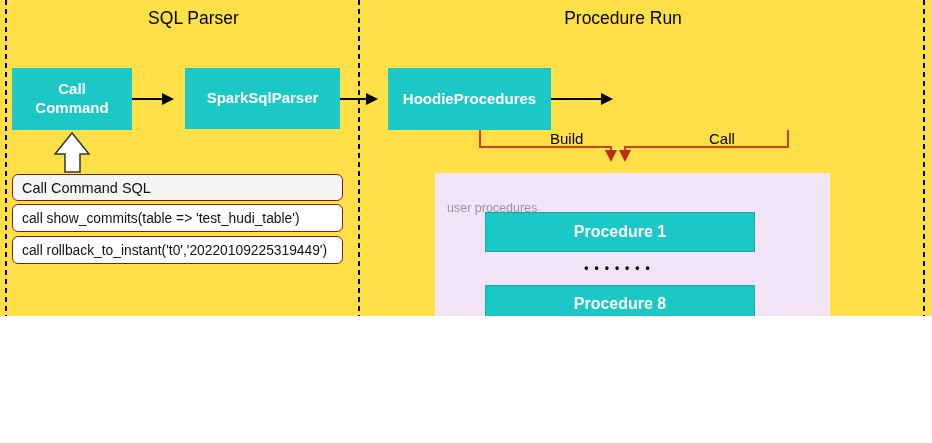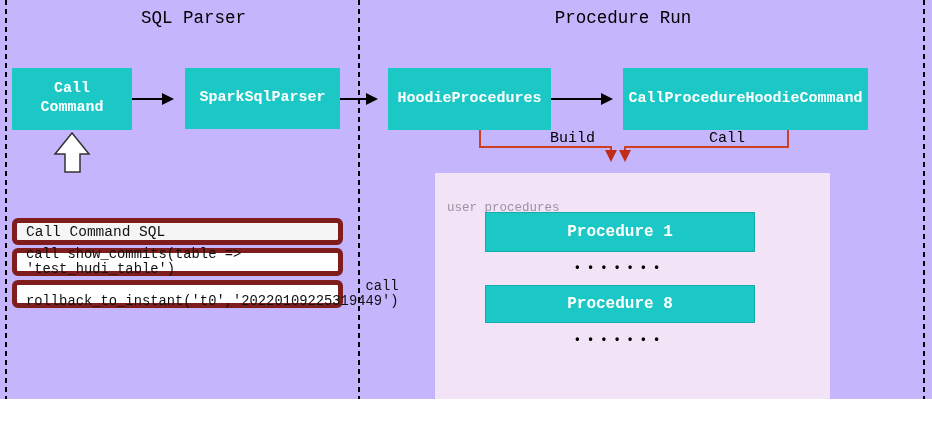--- a/index.html
+++ b/index.html
@@ -1,18 +1,18 @@
 <!DOCTYPE html>
 <html><head>
 <meta charset="utf-8">
 <style>
   html,body { margin:0; padding:0; background:#fff; }
   #canvas {
-    position:relative; width:932px; height:399px; background:#c4b5fd;
-    font-family:Liberation Mono, monospace; overflow:hidden;
+    position:relative; width:932px; height:316px; background:#fde047;
+    font-family:Liberation Sans, sans-serif; overflow:hidden;
   }
   .vdash {
     position:absolute; top:0; width:2px; height:413px;
     background:repeating-linear-gradient(to bottom, #000 0 5px, transparent 5px 9px);
   }
   .section-title {
     position:absolute; top:8px; text-align:center;
     font-size:17.5px; font-weight:500; color:#000;
   }
   .node {
@@ -20,22 +20,22 @@
     display:flex; align-items:center; justify-content:center; text-align:center;
     font-size:15px; font-weight:600; line-height:1.25;
   }
   .edge-label {
     position:absolute; font-size:15px; color:#000; font-weight:400;
   }
   #svg-overlay { position:absolute; left:0; top:0; }
   
   .card-item {
     position:absolute; left:12px; width:331px; box-sizing:border-box;
-    border:5px solid #7f1d1d; border-radius:6px;
-    display:flex; align-items:center; padding-left:9px; color:#111;margin-top:44px;
+    border:1px solid #7f1d1d; border-radius:6px;
+    display:flex; align-items:center; padding-left:9px; color:#111;
   }
   .card-header { top:174px; height:27px; background:#f5f5f5; font-size:14.5px; }
   .card-row { background:#fff; height:28px; font-size:13.8px; }
   .card-row1 { top:204px; }
   .card-row2 { top:236px;text-align:right; }
   
   #user-procedures-panel {
     position:absolute; left:435px; top:173px; width:395px; height:245px;
     background:#f3e3f6;
   }
@@ -66,21 +66,20 @@
   <div class="vdash" style="left:5px"></div>
   <div class="vdash" style="left:358px"></div>
   <div class="vdash" style="left:923px"></div>
 
   <div class="section-title" style="left:6px; width:375px">SQL Parser</div>
   <div class="section-title" style="left:358px; width:530px">Procedure Run</div>
 
   <div class="node" style="left:12px; top:68px; width:120px; height:62px; padding:16px 18px; box-sizing:border-box;">Call Command</div>
   <div class="node" style="left:185px; top:68px; width:155px; height:61px;">SparkSqlParser</div>
   <div class="node" style="left:388px; top:68px; width:163px; height:62px;">HoodieProcedures</div>
-  <div class="node" style="left:623px; top:68px; width:245px; height:62px;">CallProcedureHoodieCommand</div>
 
   <svg id="svg-overlay" width="932" height="443" viewBox="0 0 932 443">
     <defs>
       <marker id="blackArrow" markerWidth="6" markerHeight="6" refX="5" refY="3" orient="auto">
         <path d="M0,0 L6,3 L0,6 z" fill="#000"></path>
       </marker>
       <marker id="redArrow" markerWidth="6" markerHeight="6" refX="5" refY="3" orient="auto">
         <path d="M0,0 L6,3 L0,6 z" fill="#bf2c1a"></path>
       </marker>
     </defs>

